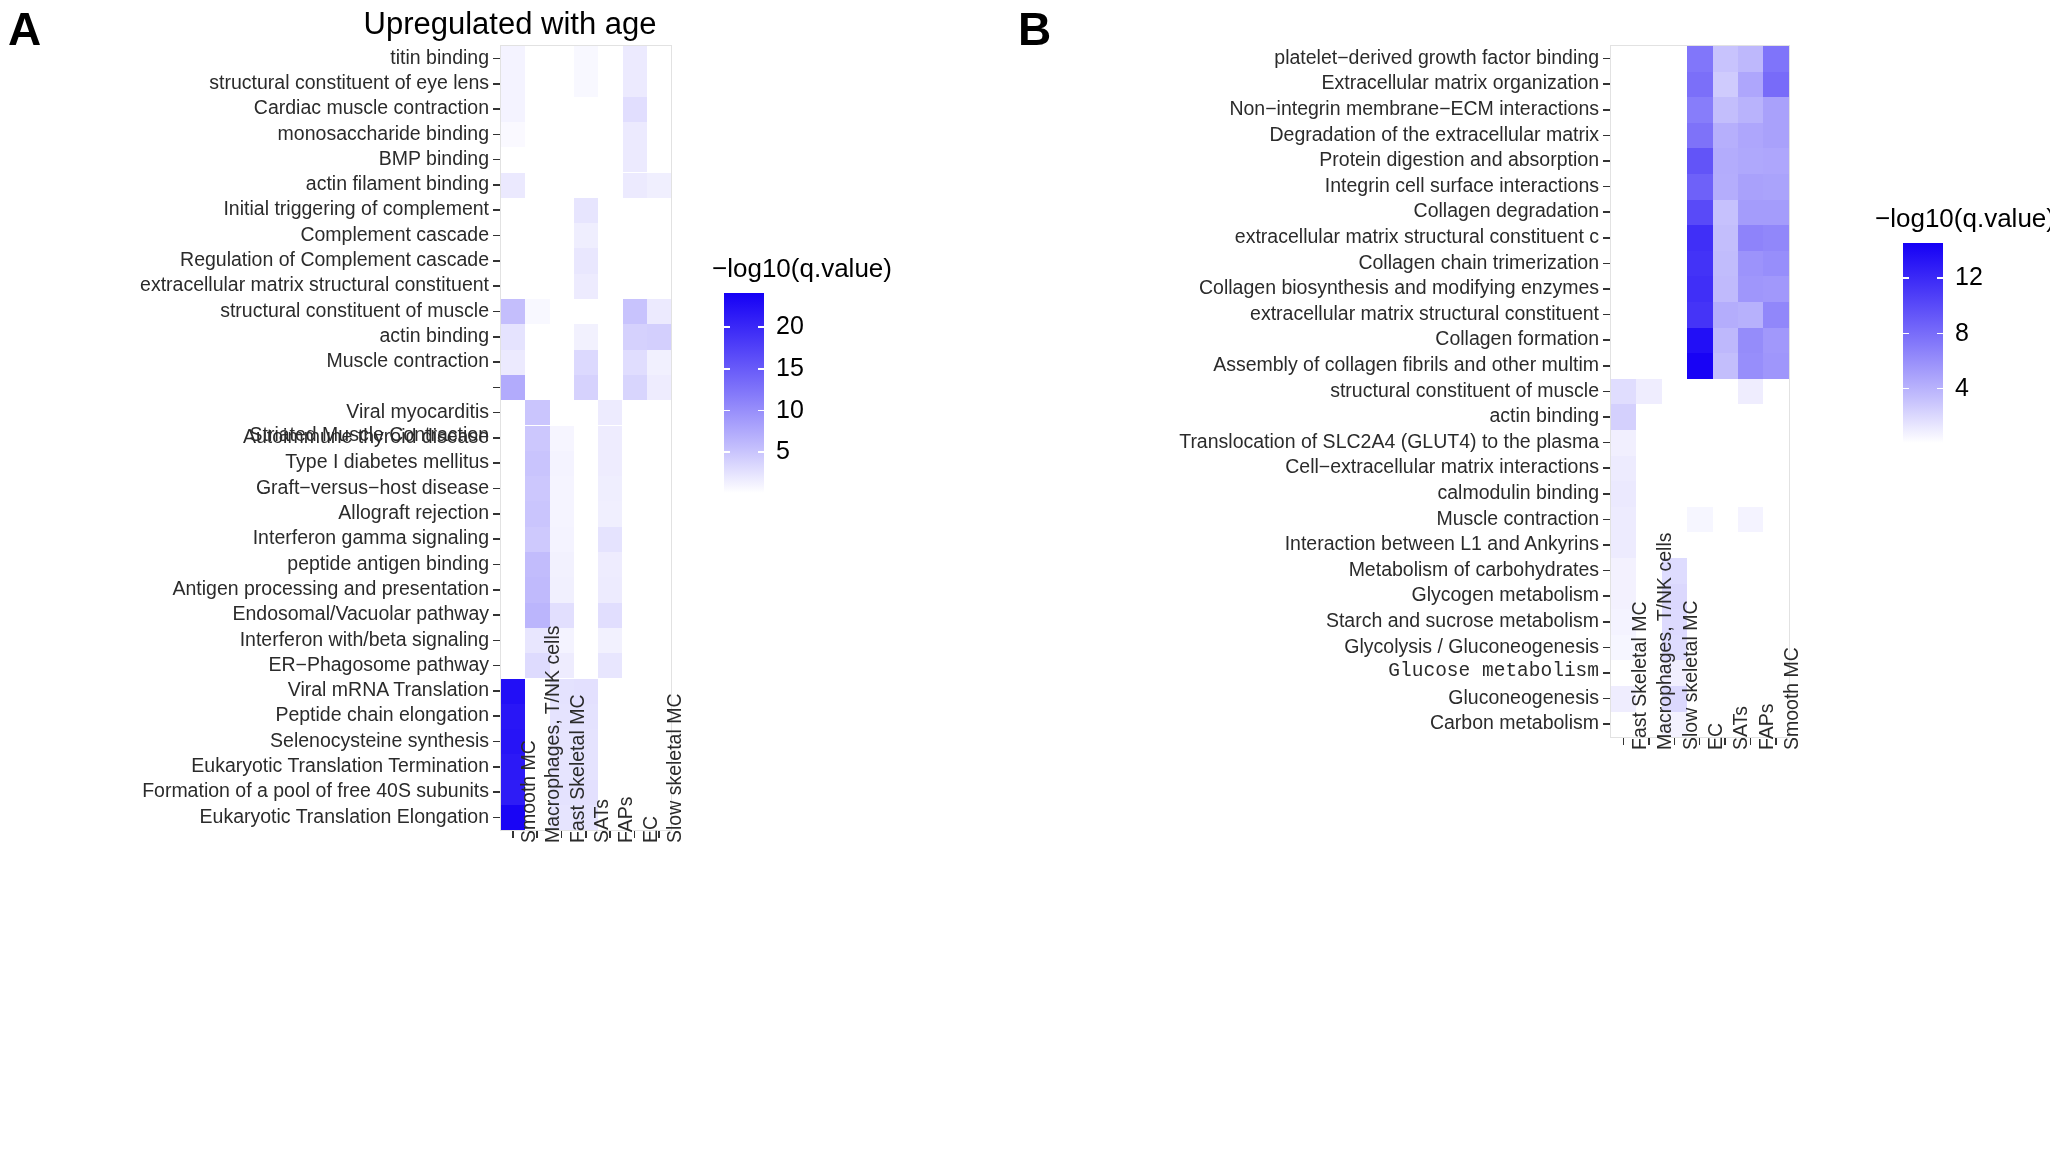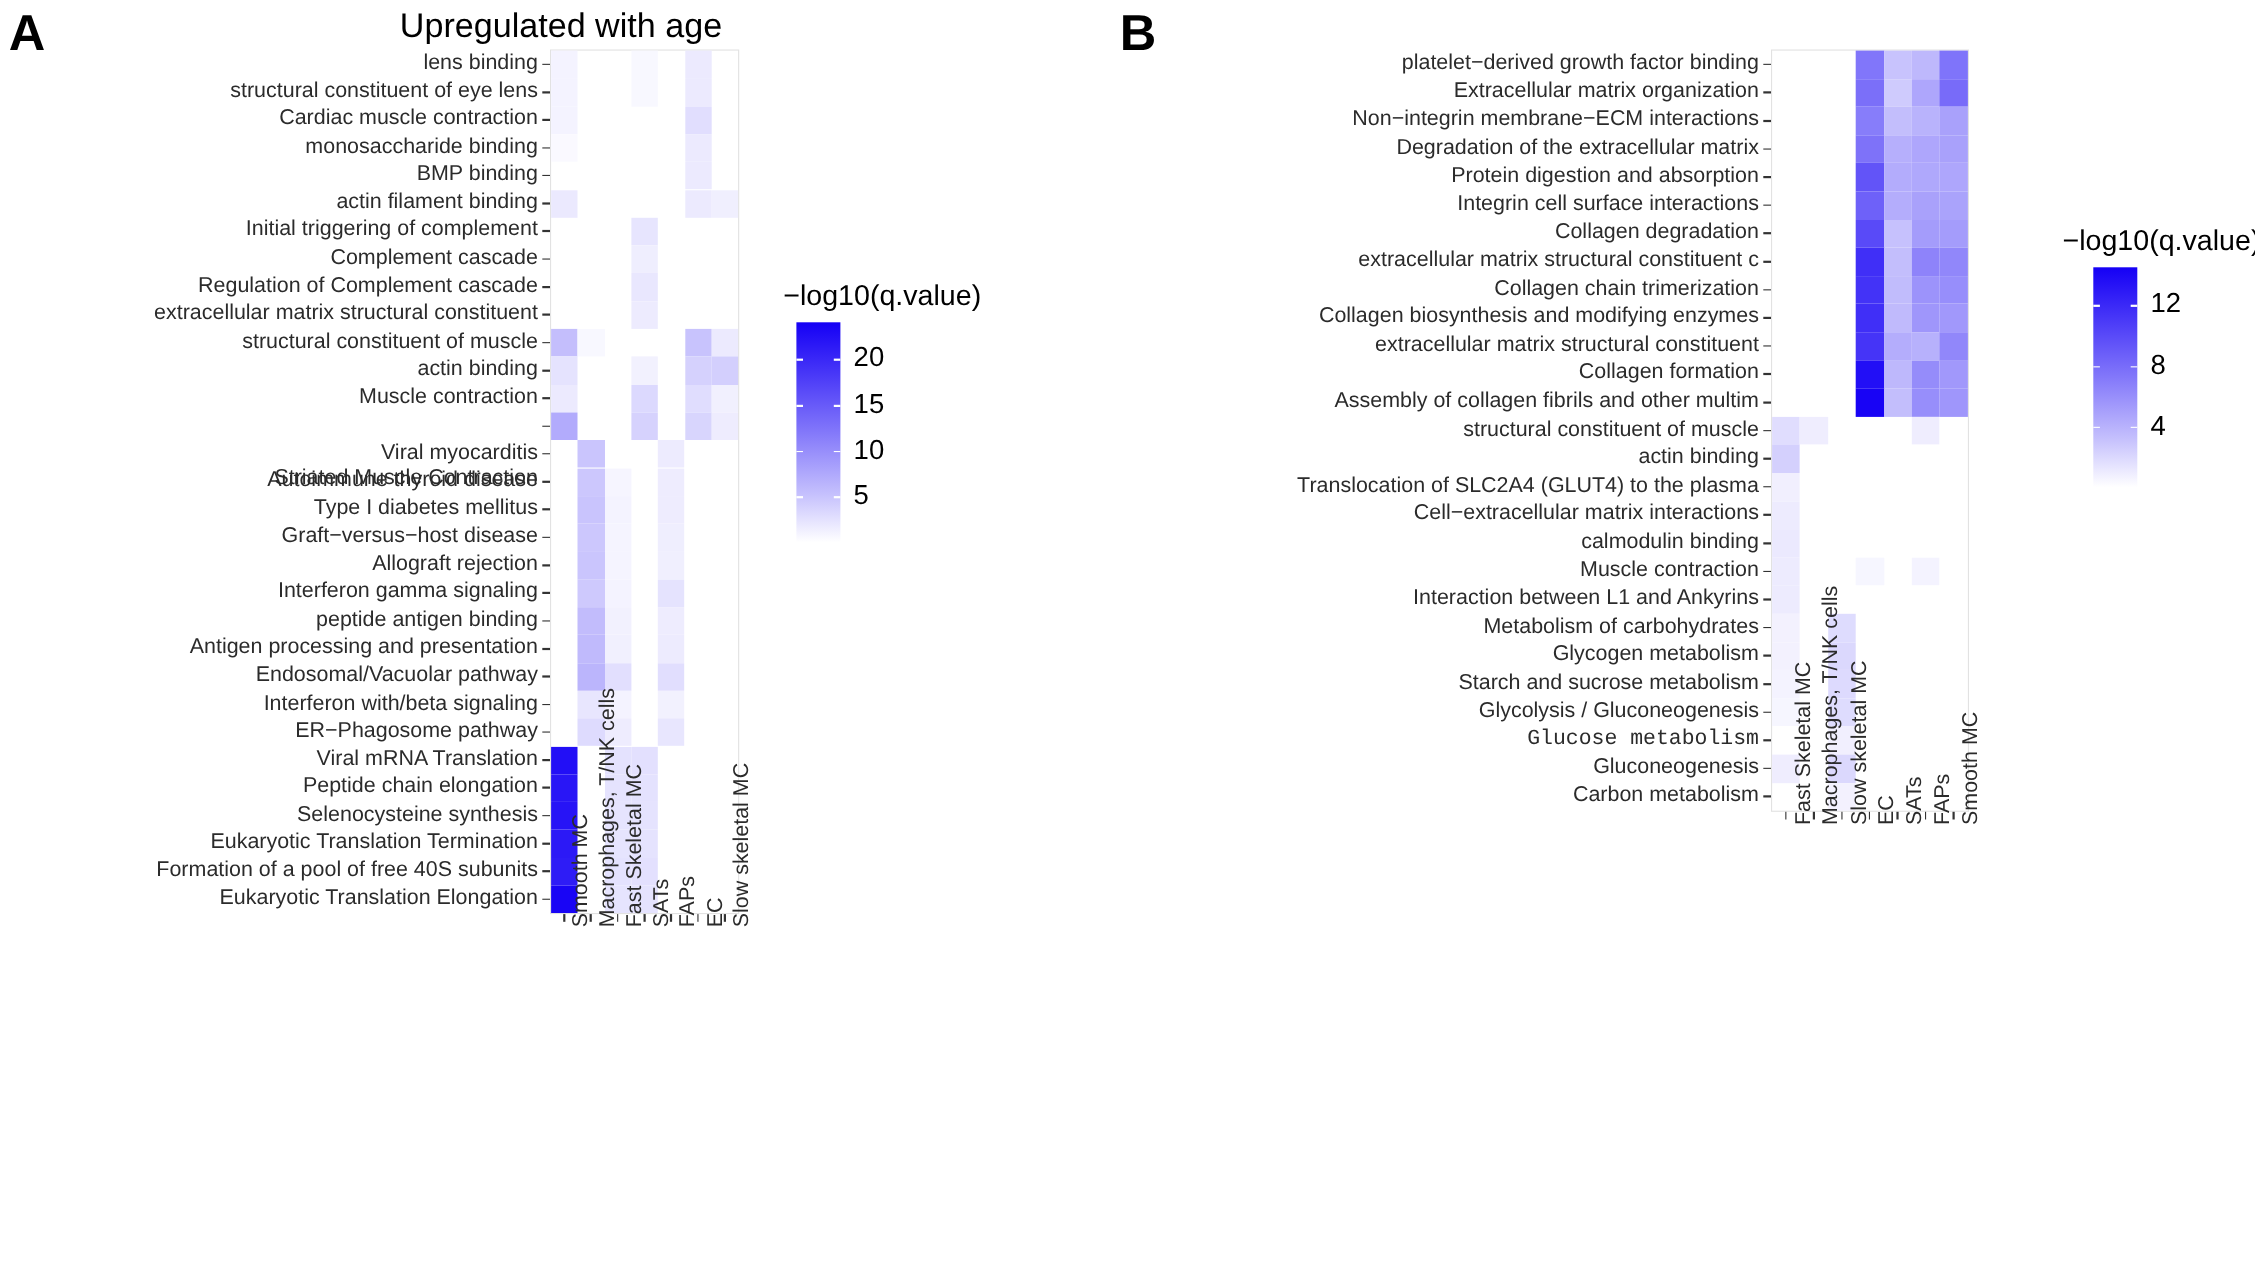--- a/index.html
+++ b/index.html
@@ -130,21 +130,21 @@
         <div class="cell" title="Eukaryotic Translation Termination / Fast Skeletal MC = 2.1" style="left: 48.6px; top: 708.4px; width: 24.3px; height: 25.3px; background: rgb(230, 228, 254);"></div>
         <div class="cell" title="Eukaryotic Translation Termination / SATs = 2.2" style="left: 72.9px; top: 708.4px; width: 24.3px; height: 25.3px; background: rgb(229, 227, 254);"></div>
         <div class="cell" title="Formation of a pool of free 40S subunits / Smooth MC = 21.2" style="left: 0px; top: 733.7px; width: 24.3px; height: 25.3px; background: rgb(46, 28, 246);"></div>
         <div class="cell" title="Formation of a pool of free 40S subunits / Fast Skeletal MC = 2.3" style="left: 48.6px; top: 733.7px; width: 24.3px; height: 25.3px; background: rgb(228, 226, 254);"></div>
         <div class="cell" title="Formation of a pool of free 40S subunits / SATs = 2.4" style="left: 72.9px; top: 733.7px; width: 24.3px; height: 25.3px; background: rgb(227, 224, 254);"></div>
         <div class="cell" title="Eukaryotic Translation Elongation / Smooth MC = 23.5" style="left: 0px; top: 759px; width: 24.3px; height: 25.3px; background: rgb(25, 5, 245);"></div>
         <div class="cell" title="Eukaryotic Translation Elongation / Fast Skeletal MC = 2.1" style="left: 48.6px; top: 759px; width: 24.3px; height: 25.3px; background: rgb(230, 228, 254);"></div>
         <div class="cell" title="Eukaryotic Translation Elongation / SATs = 2.2" style="left: 72.9px; top: 759px; width: 24.3px; height: 25.3px; background: rgb(229, 227, 254);"></div>
       </div>
     <div class="rowlabels" id="a-rowlabels" style="left: -12px; top: 0px; width: 1px; height: 784.3px;">
-        <div class="rowlab" style="top: 2.65px;">lens binding</div>
+        <div class="rowlab" style="top: 2.65px;">titin binding</div>
         <div class="rowtick" style="left: 5px; top: 12.65px;"></div>
         <div class="rowlab" style="top: 27.95px;">structural constituent of eye lens</div>
         <div class="rowtick" style="left: 5px; top: 37.95px;"></div>
         <div class="rowlab" style="top: 53.25px; text-align: center;">Cardiac muscle contraction</div>
         <div class="rowtick" style="left: 5px; top: 63.25px;"></div>
         <div class="rowlab" style="top: 78.55px;">monosaccharide binding</div>
         <div class="rowtick" style="left: 5px; top: 88.55px;"></div>
         <div class="rowlab" style="top: 103.85px; margin-left: 11px;">BMP binding</div>
         <div class="rowtick" style="left: 5px; top: 113.85px;"></div>
         <div class="rowlab" style="top: 129.15px;">actin filament binding</div>

